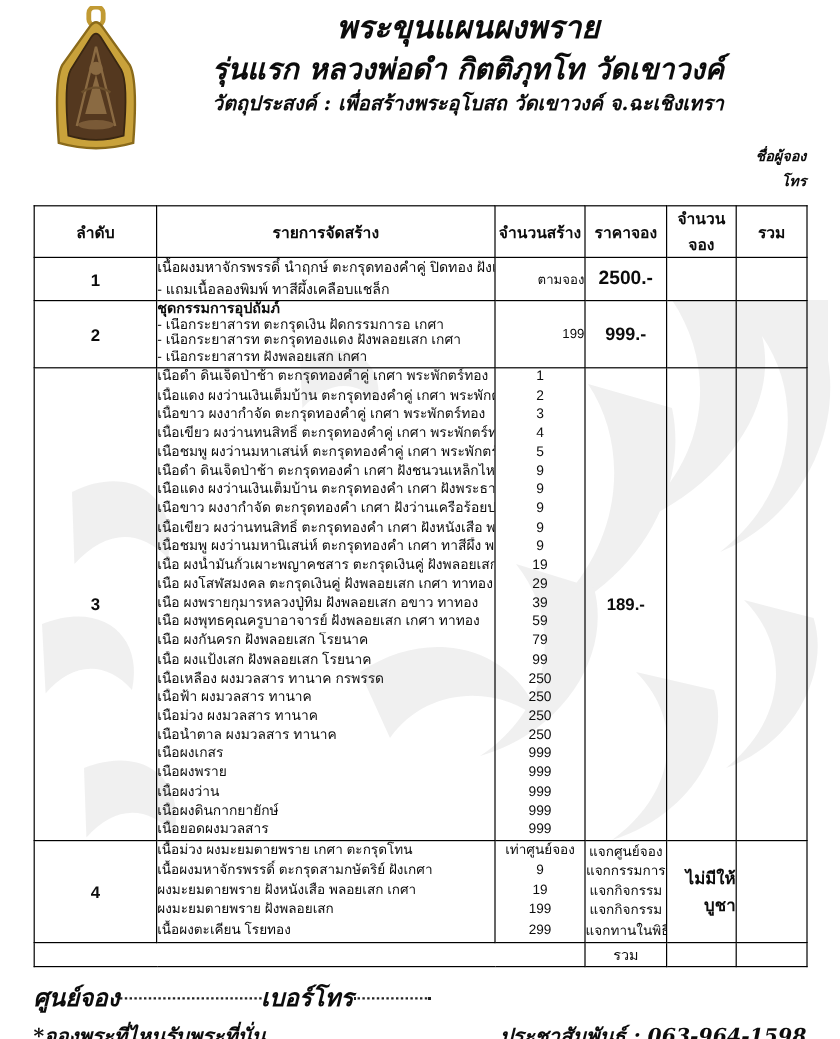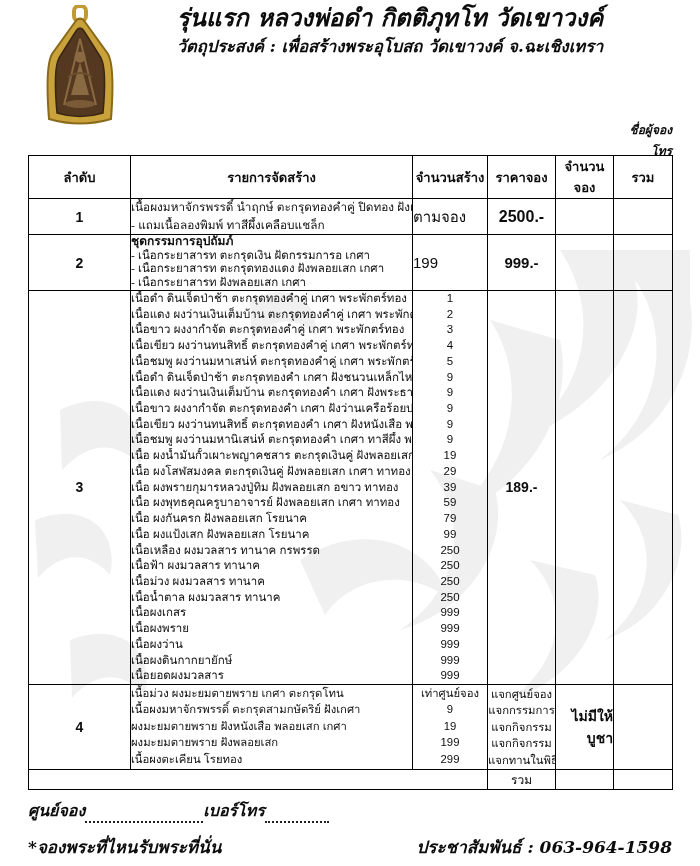--- a/index.html
+++ b/index.html
@@ -16,45 +16,45 @@
   .title1{font-size:26px;line-height:32px;padding-top:8px;}
   .title2{font-size:24px;line-height:36px;}
   .title3{font-size:16.5px;line-height:22px;}
 
   .order-line{display:flex;align-items:flex-end;margin:8px 28px 0;height:22px;
       font-family:"DejaVu Serif","Liberation Serif",serif;font-style:italic;font-weight:bold;font-size:12px;flex-direction:column;}
   .dots{flex:0 0 auto;border-bottom:2px dotted #222;height:16px;}
   .dots.grow{flex:1 1 auto;}
 
   
-  table.main{border-collapse:collapse;table-layout:fixed;width:644px;margin:13px 28px 0;background:transparent;}
+  table.main{border-collapse:collapse;table-layout:fixed;width:644px;margin:29px 28px 0;background:transparent;}
   table.main col.c1{width:102px;} table.main col.c2{width:282px;} table.main col.c3{width:75px;}
   table.main col.c4{width:68px;}  table.main col.c5{width:58px;}  table.main col.c6{width:59px;}
   table.main th,table.main td{border:1.6px solid #000;padding:0;background:transparent;}
   th.hdr{font-size:13px;font-weight:bold;height:24px;text-align:center;vertical-align:middle;}
   td.no{font-size:14px;font-weight:bold;text-align:center;vertical-align:middle;}
   td.items{padding:1px 4px;vertical-align:top;text-align:left;}
   td.qty{vertical-align:top;text-align:center;padding:1px 1px;}
-  td.qty-mid{vertical-align:middle;text-align:left;font-size:15px;}
+  td.qty-mid{vertical-align:middle;text-align:right;font-size:11px;}
   td.price{vertical-align:middle;text-align:center;font-weight:bold;}
   .lines div{white-space:nowrap;overflow:hidden;}
   .lh1 div{font-size:11.8px;line-height:17.5px;}
   .lh2 div{font-size:11.5px;line-height:13.6px;}
   .lh3 div{font-size:11.5px;line-height:15.72px;}
   .lh4 div{font-size:11.3px;line-height:16.5px;}
   .row2-title{font-size:12px;font-weight:bold;line-height:13.8px;}
   .p1{font-size:16px;} .p2{font-size:15px;} .p3{font-size:14px;}
   td.note-cell{vertical-align:middle;text-align:right;font-weight:bold;font-size:14px;}
   tr.total-row td{height:16px;font-size:12px;text-align:center;vertical-align:middle;}
   td.noborder{border:none;}
 
   
   .footer{margin:9px 28px 0;font-family:"DejaVu Serif","Liberation Serif",serif;font-style:italic;font-weight:bold;}
   .f1{font-size:17px;line-height:24px;}
-  .f2{display:flex;align-items:flex-end;height:24px;font-size:16px;margin-top:2px;}
+  .f2{display:flex;align-items:flex-start;height:24px;font-size:20px;margin-top:2px;}
   .f3{display:flex;justify-content:space-between;font-size:17px;margin-top:10px;}
 </style>
 </head>
 <body>
 
 <div class="page">
 
   <svg class="watermark" width="700" height="866" viewBox="0 0 700 866">
     <g fill="#e4e4e4" opacity="0.55">
       <path d="M560,250 C600,310 590,390 520,440 C600,410 650,340 635,280 C670,330 665,410 600,460 C670,430 700,360 690,300 L690,250 Z"></path>
@@ -77,20 +77,21 @@
         <rect x="36" y="1" width="12" height="15" rx="5" fill="none" stroke="#c19a33" stroke-width="4"></rect>
         <path d="M11,114 Q7,62 14,49 L37,17 Q42,10 47,17 L70,49 Q77,62 73,114 Q42,123 11,114 Z" fill="#c9a23b" stroke="#8a6a1a" stroke-width="2"></path>
         <path d="M19,108 Q15,64 21,53 L38,26 Q42,20 46,26 L63,53 Q69,64 65,108 Q42,115 19,108 Z" fill="#54381f" stroke="#3a2712" stroke-width="1.5"></path>
         <path d="M26,100 L42,34 L58,100" fill="none" stroke="#8a6a42" stroke-width="2"></path>
         <ellipse cx="42" cy="99" rx="15" ry="4" fill="#8a6a42" opacity="0.7"></ellipse>
         <circle cx="42" cy="52" r="5.5" fill="#8a6a42"></circle>
         <path d="M42,57 L33,90 L51,90 Z" fill="#8a6a42"></path>
         <path d="M30,72 Q42,64 54,72" fill="none" stroke="#6b4f2c" stroke-width="2"></path>
       </svg>
       <div class="titles">
+        <div class="title1">พระขุนแผนผงพราย</div>
         <div class="title2">รุ่นแรก หลวงพ่อดำ กิตติภุทโท วัดเขาวงค์</div>
         <div class="title3">วัตถุประสงค์ : เพื่อสร้างพระอุโบสถ วัดเขาวงค์ จ.ฉะเชิงเทรา</div>
       </div>
     </div>
 
     <div class="order-line">
       <span>ชื่อผู้จอง</span>
       <span class="dots grow" style="max-width:383px;"></span>
       <span>โทร</span>
       <span class="dots grow"></span>

